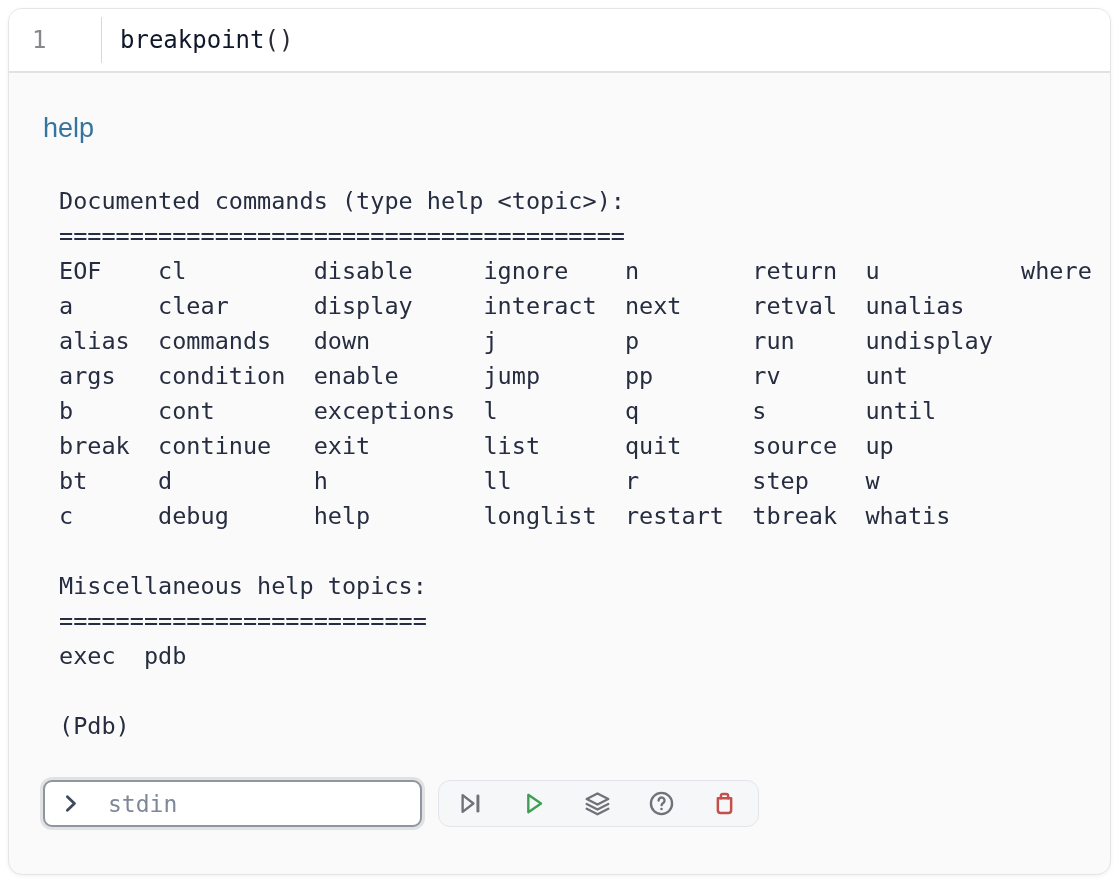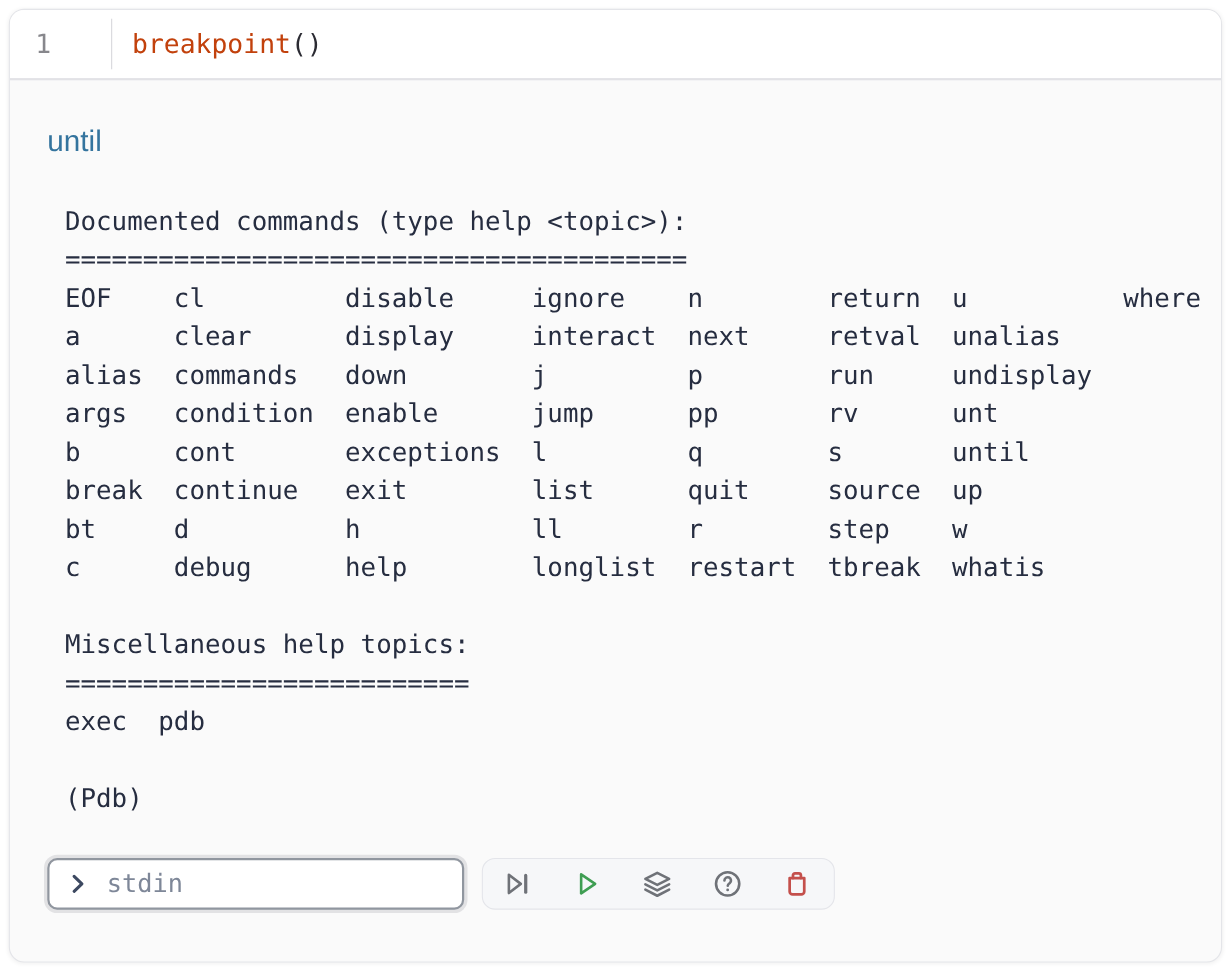--- a/index.html
+++ b/index.html
@@ -43,21 +43,21 @@
     background: #d8d8dc;
     flex: 0 0 auto;
   }
   .code-line {
     padding-left: 18px;
     font-family: "DejaVu Sans Mono", monospace;
     font-size: 24px;
     color: #24292f;
     white-space: pre;
   }
-  .code-line .fn { color: #c2410c; }
+  .code-line .fn { color: #0f172a; }
   .code-line .punc { color: #2b2b33; }
   
   .console {
     padding: 34px 34px 0 34px;
   }
   .echo {
     font-family: "Liberation Sans", sans-serif;
     font-size: 27px;
     color: #34749e;
     margin: 6px 0 0 0;
@@ -85,21 +85,21 @@
     box-shadow: 0 0 0 3px #e2e2e4;
     display: flex;
     align-items: center;
     padding: 0 12px 0 13px;
     flex: 0 0 auto;
   }
   .stdin-box .chev { flex: 0 0 auto; display: flex; }
   .stdin-box input {
     flex: 1;
     min-width: 0;
-    margin-left: 12px;
+    margin-left: 23px;
     border: none;
     outline: none;
     background: transparent;
     font-family: "DejaVu Sans Mono", monospace;
     font-size: 23px;
     color: #3b82f6;
   }
   .stdin-box input::placeholder { color: #7e8798; opacity: 1; }
   .toolbar {
     margin-left: 16px;
@@ -137,21 +137,21 @@
   <div class="editor-row">
     <div class="gutter">
       <span>1</span>
     </div>
     <div class="gutter-divider"></div>
     <div class="code-line"><span class="fn">breakpoint</span><span class="punc">()</span></div>
   </div>
 
   <div class="console">
 
-    <div class="echo">until</div>
+    <div class="echo">help</div>
 
     <pre class="output">Documented commands (type help &lt;topic&gt;):
 ========================================
 EOF    cl         disable     ignore    n        return  u          where
 a      clear      display     interact  next     retval  unalias
 alias  commands   down        j         p        run     undisplay
 args   condition  enable      jump      pp       rv      unt
 b      cont       exceptions  l         q        s       until
 break  continue   exit        list      quit     source  up
 bt     d          h           ll        r        step    w

